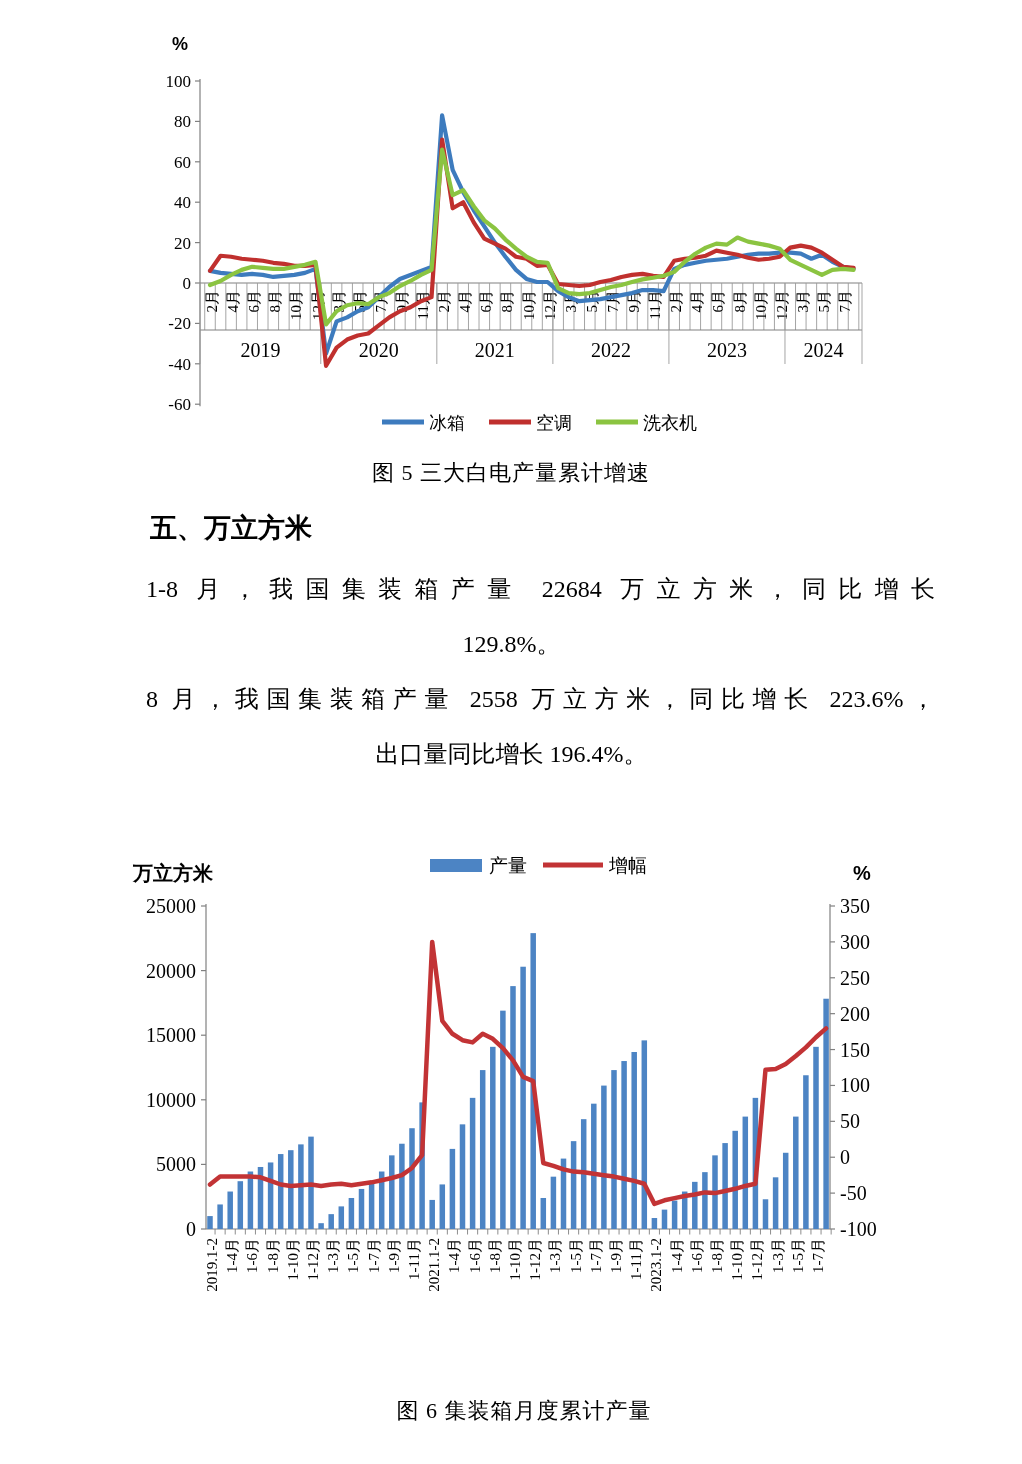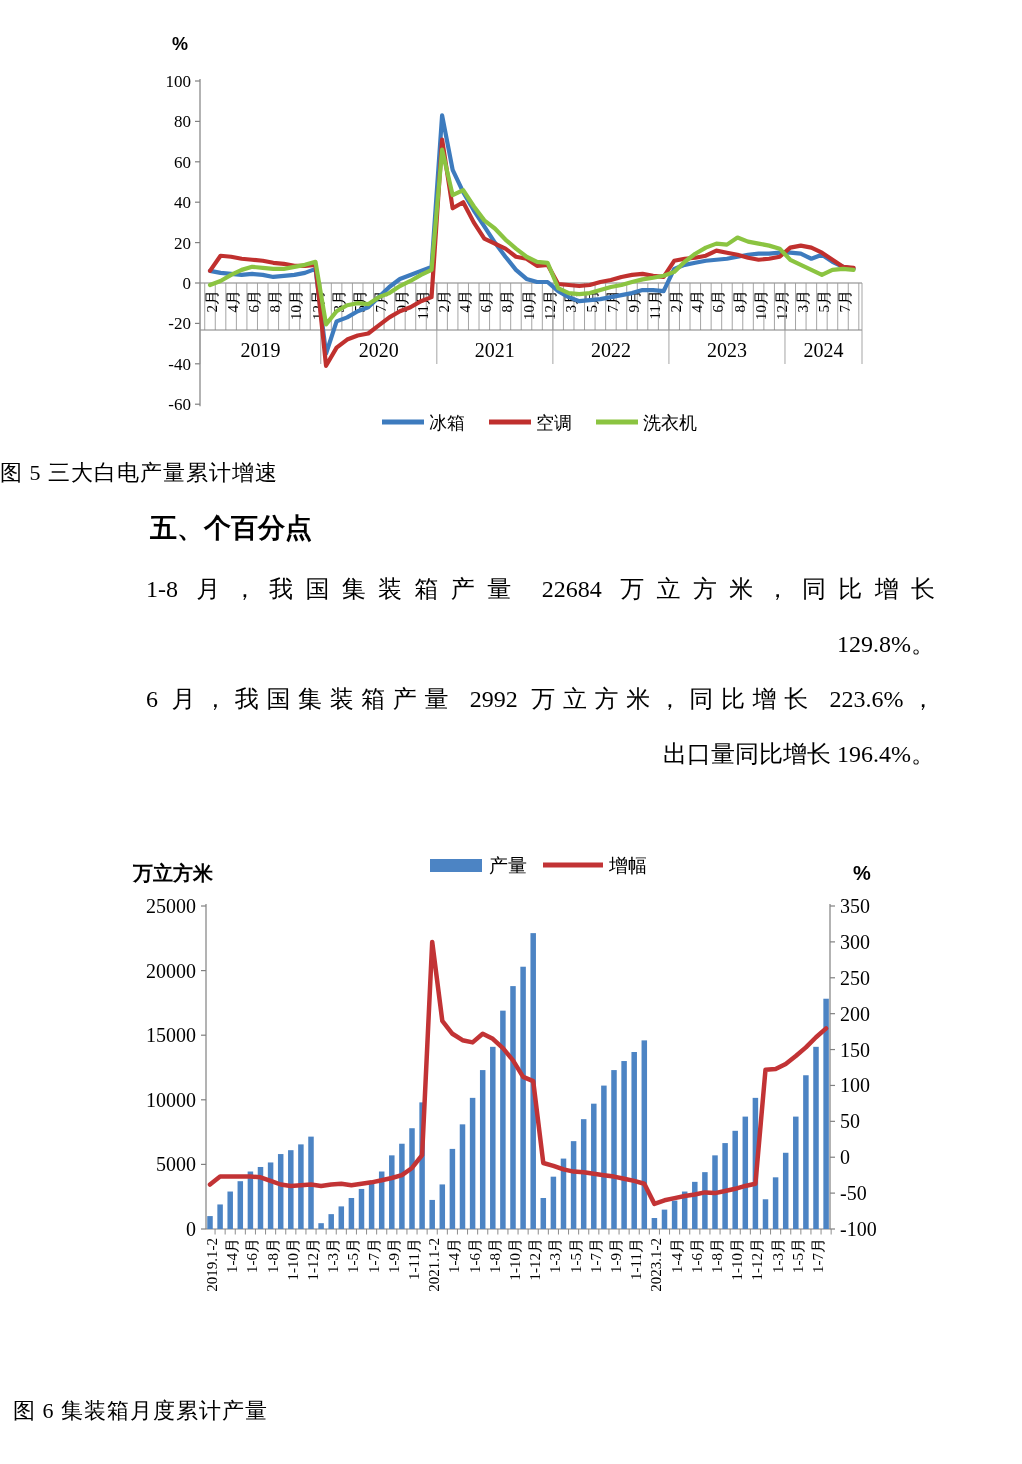--- a/index.html
+++ b/index.html
@@ -1,23 +1,23 @@
 <!DOCTYPE html>
 <html><head>
 <meta charset="utf-8">
 <style>
   html,body{margin:0;padding:0;background:#ffffff;}
   #page{position:relative;width:1022px;height:1464px;background:#fff;overflow:hidden;
         font-family:"Liberation Serif","DejaVu Serif",serif;color:#000;}
   .abs{position:absolute;}
-  .caption{width:1022px;text-align:left;font-size:22px;letter-spacing:1px;}
+  .caption{width:1022px;text-align:center;font-size:22px;letter-spacing:1px;}
   .heading{font-family:"Liberation Sans","DejaVu Sans",sans-serif;font-weight:bold;font-size:27px;}
   .bodytext{width:847px;font-size:24px;line-height:55px;}
   .bodytext .jline{text-align:justify;text-align-last:justify;height:55px;overflow:hidden;}
-  .bodytext .lline{text-align:right;height:55px;overflow:hidden;}
+  .bodytext .lline{text-align:center;height:55px;overflow:hidden;}
   .indent{text-indent:58px;}
   .note{font-size:20px;}
   svg text{font-family:"Liberation Serif","DejaVu Serif",serif;fill:#000;}
   svg .unit{font-family:"Liberation Sans","DejaVu Sans",sans-serif;font-weight:bold;}
 </style>
 </head>
 <body>
 
 <div id="page">
 
@@ -163,26 +163,26 @@
           <line x1="369" y1="404" x2="411" y2="404" stroke="#c0302e" stroke-width="5"></line>
           <text x="416" y="411" font-size="18">空调</text>
           <line x1="476" y1="404" x2="518" y2="404" stroke="#8bc441" stroke-width="5"></line>
           <text x="523" y="411" font-size="18">洗衣机</text>
         </g>
       </svg>
   </div>
 
   <div class="abs caption" style="top:458px;">图 5 三大白电产量累计增速</div>
 
-  <div class="abs heading" style="left:150px;top:510px;">五、个百分点</div>
+  <div class="abs heading" style="left:150px;top:510px;">五、万立方米</div>
 
   <div class="abs bodytext" style="left:88px;top:562px;">
     <div class="jline indent">1-8 月，我国集装箱产量 22684 万立方米，同比增长</div>
     <div class="lline">129.8%。</div>
-    <div class="jline indent">6 月，我国集装箱产量 2992 万立方米，同比增长 223.6%，</div>
+    <div class="jline indent">8 月，我国集装箱产量 2558 万立方米，同比增长 223.6%，</div>
     <div class="lline">出口量同比增长 196.4%。</div>
   </div>
 
   <div class="abs" style="left:95px;top:846px;">
     <svg id="fig6-svg" width="815" height="505">
         <g>
           <text x="38" y="34" class="unit" font-size="20">万立方米</text>
           <text x="758" y="34" class="unit" font-size="20">%</text>
           <line x1="111" y1="58" x2="111" y2="383" stroke="#808080" stroke-width="1.2"></line>
           <line x1="106" y1="383" x2="111" y2="383" stroke="#808080" stroke-width="1.2"></line>

